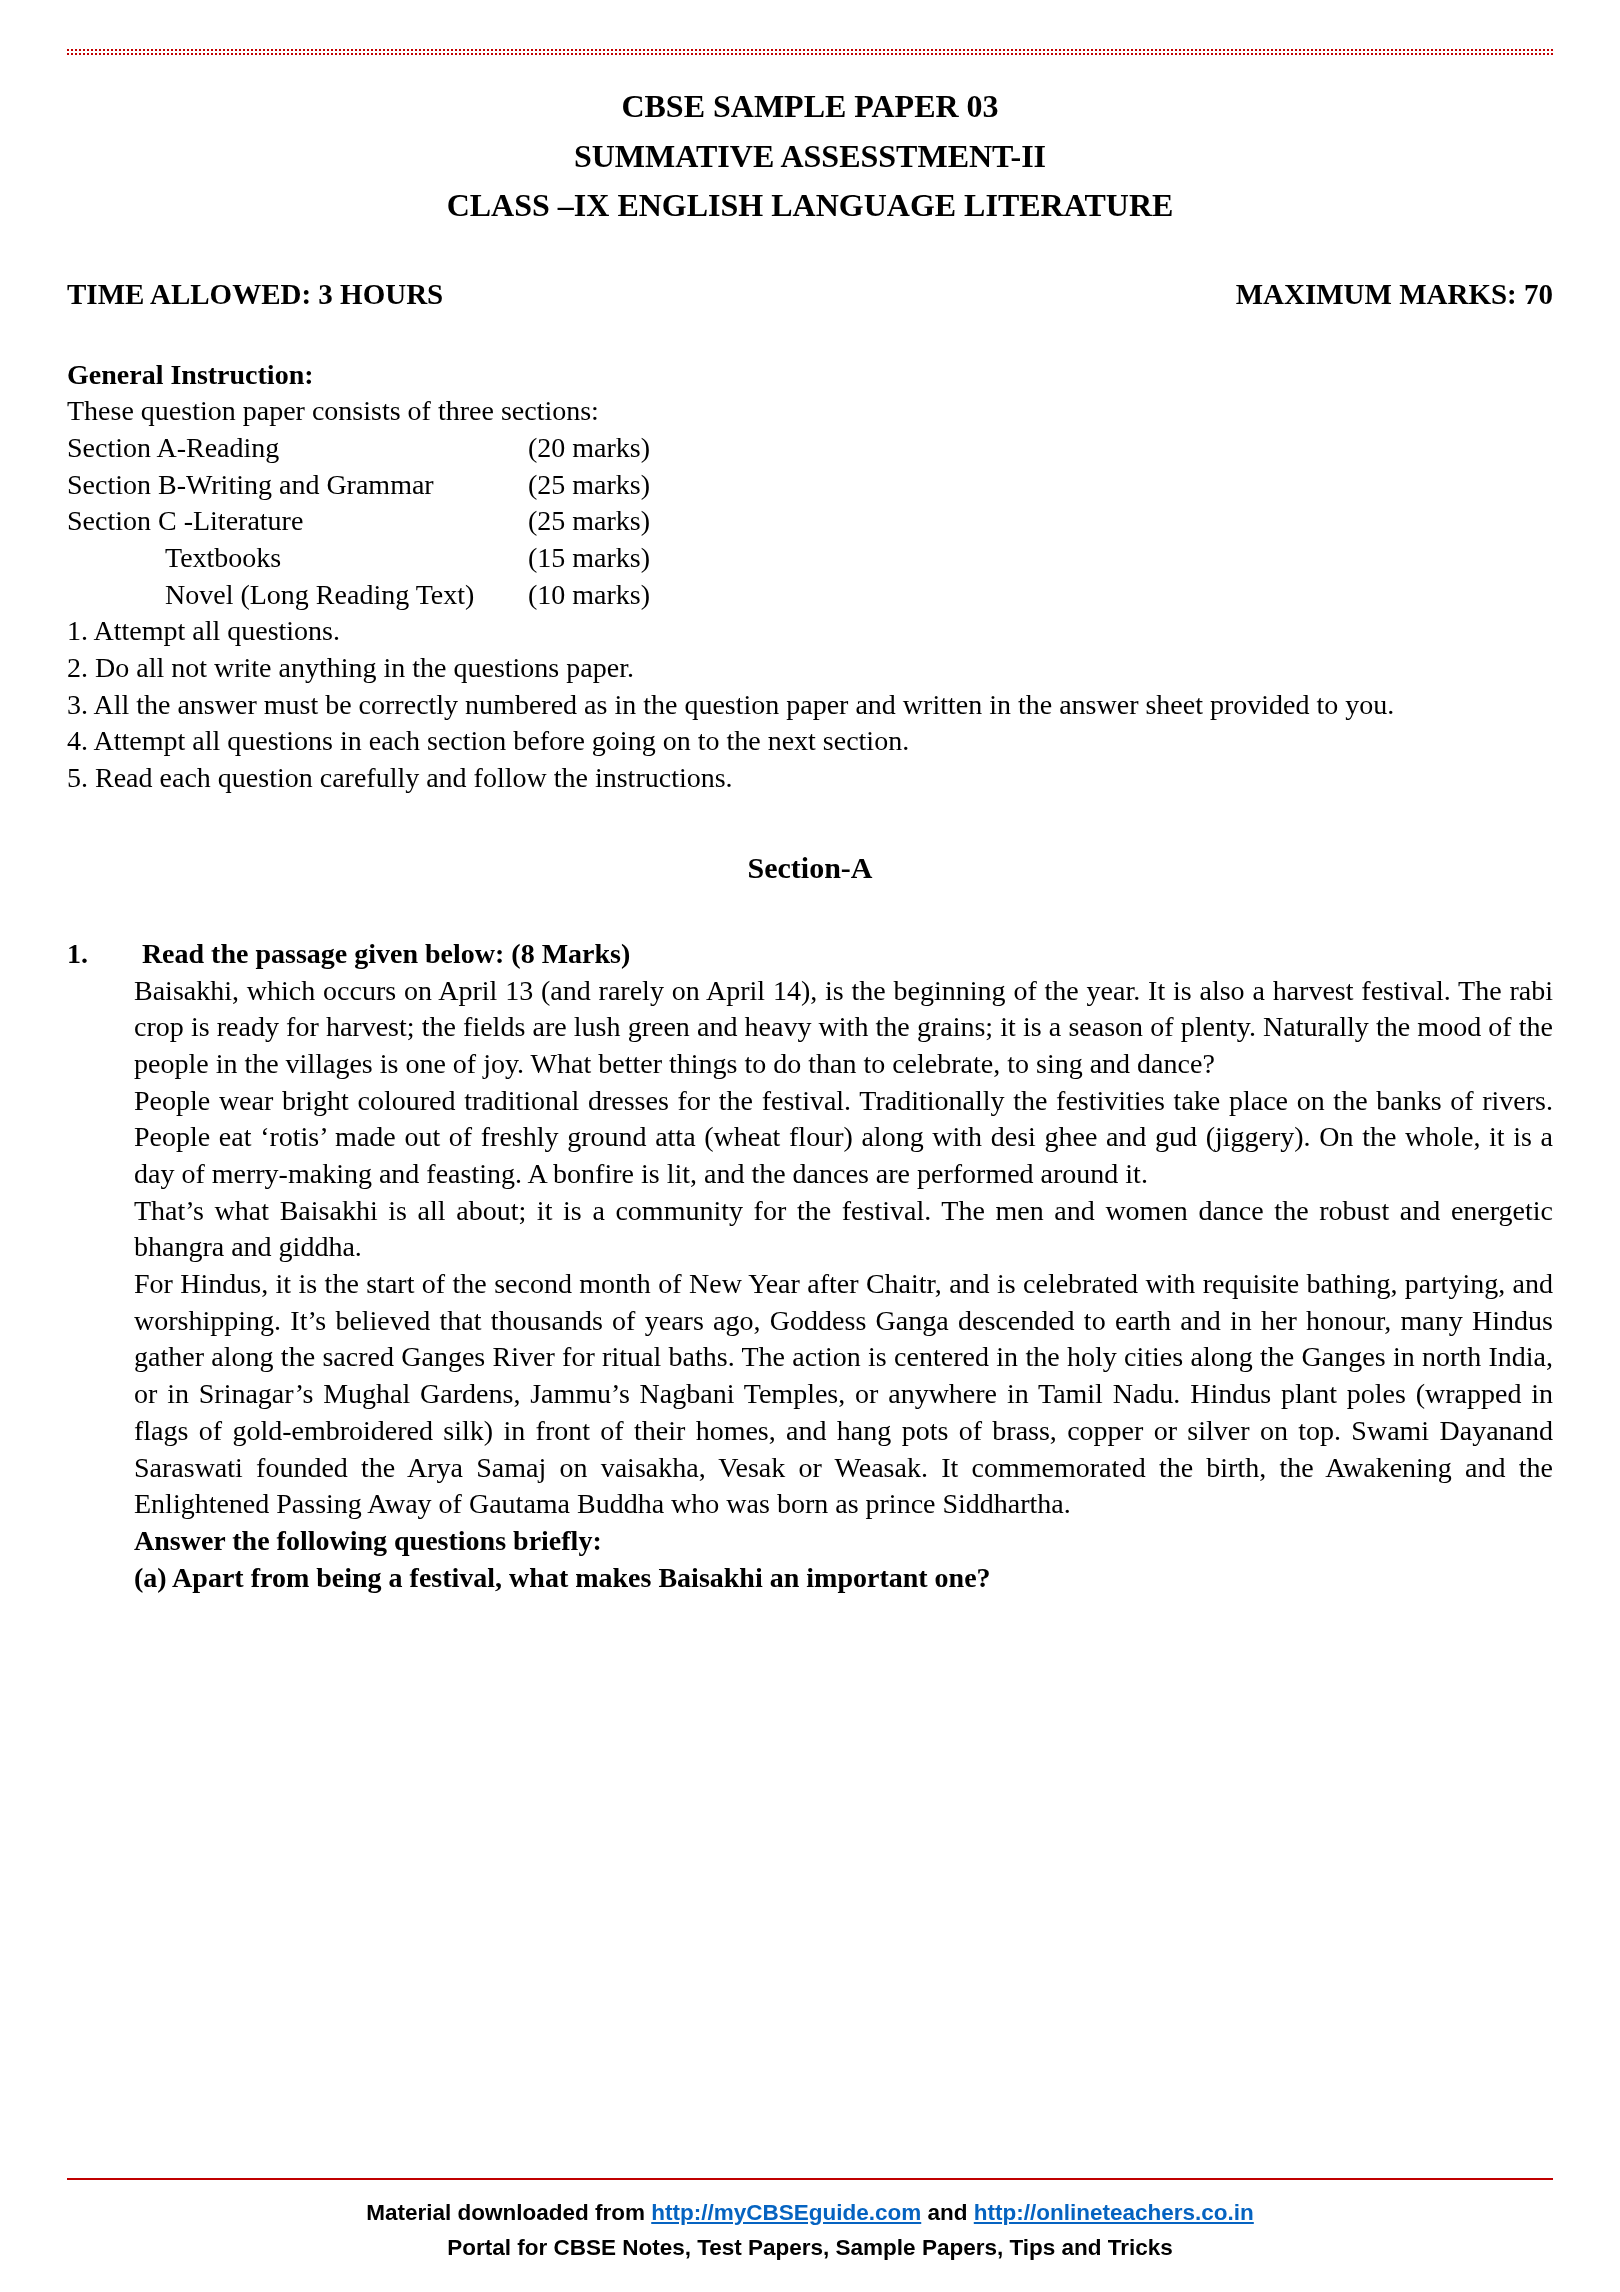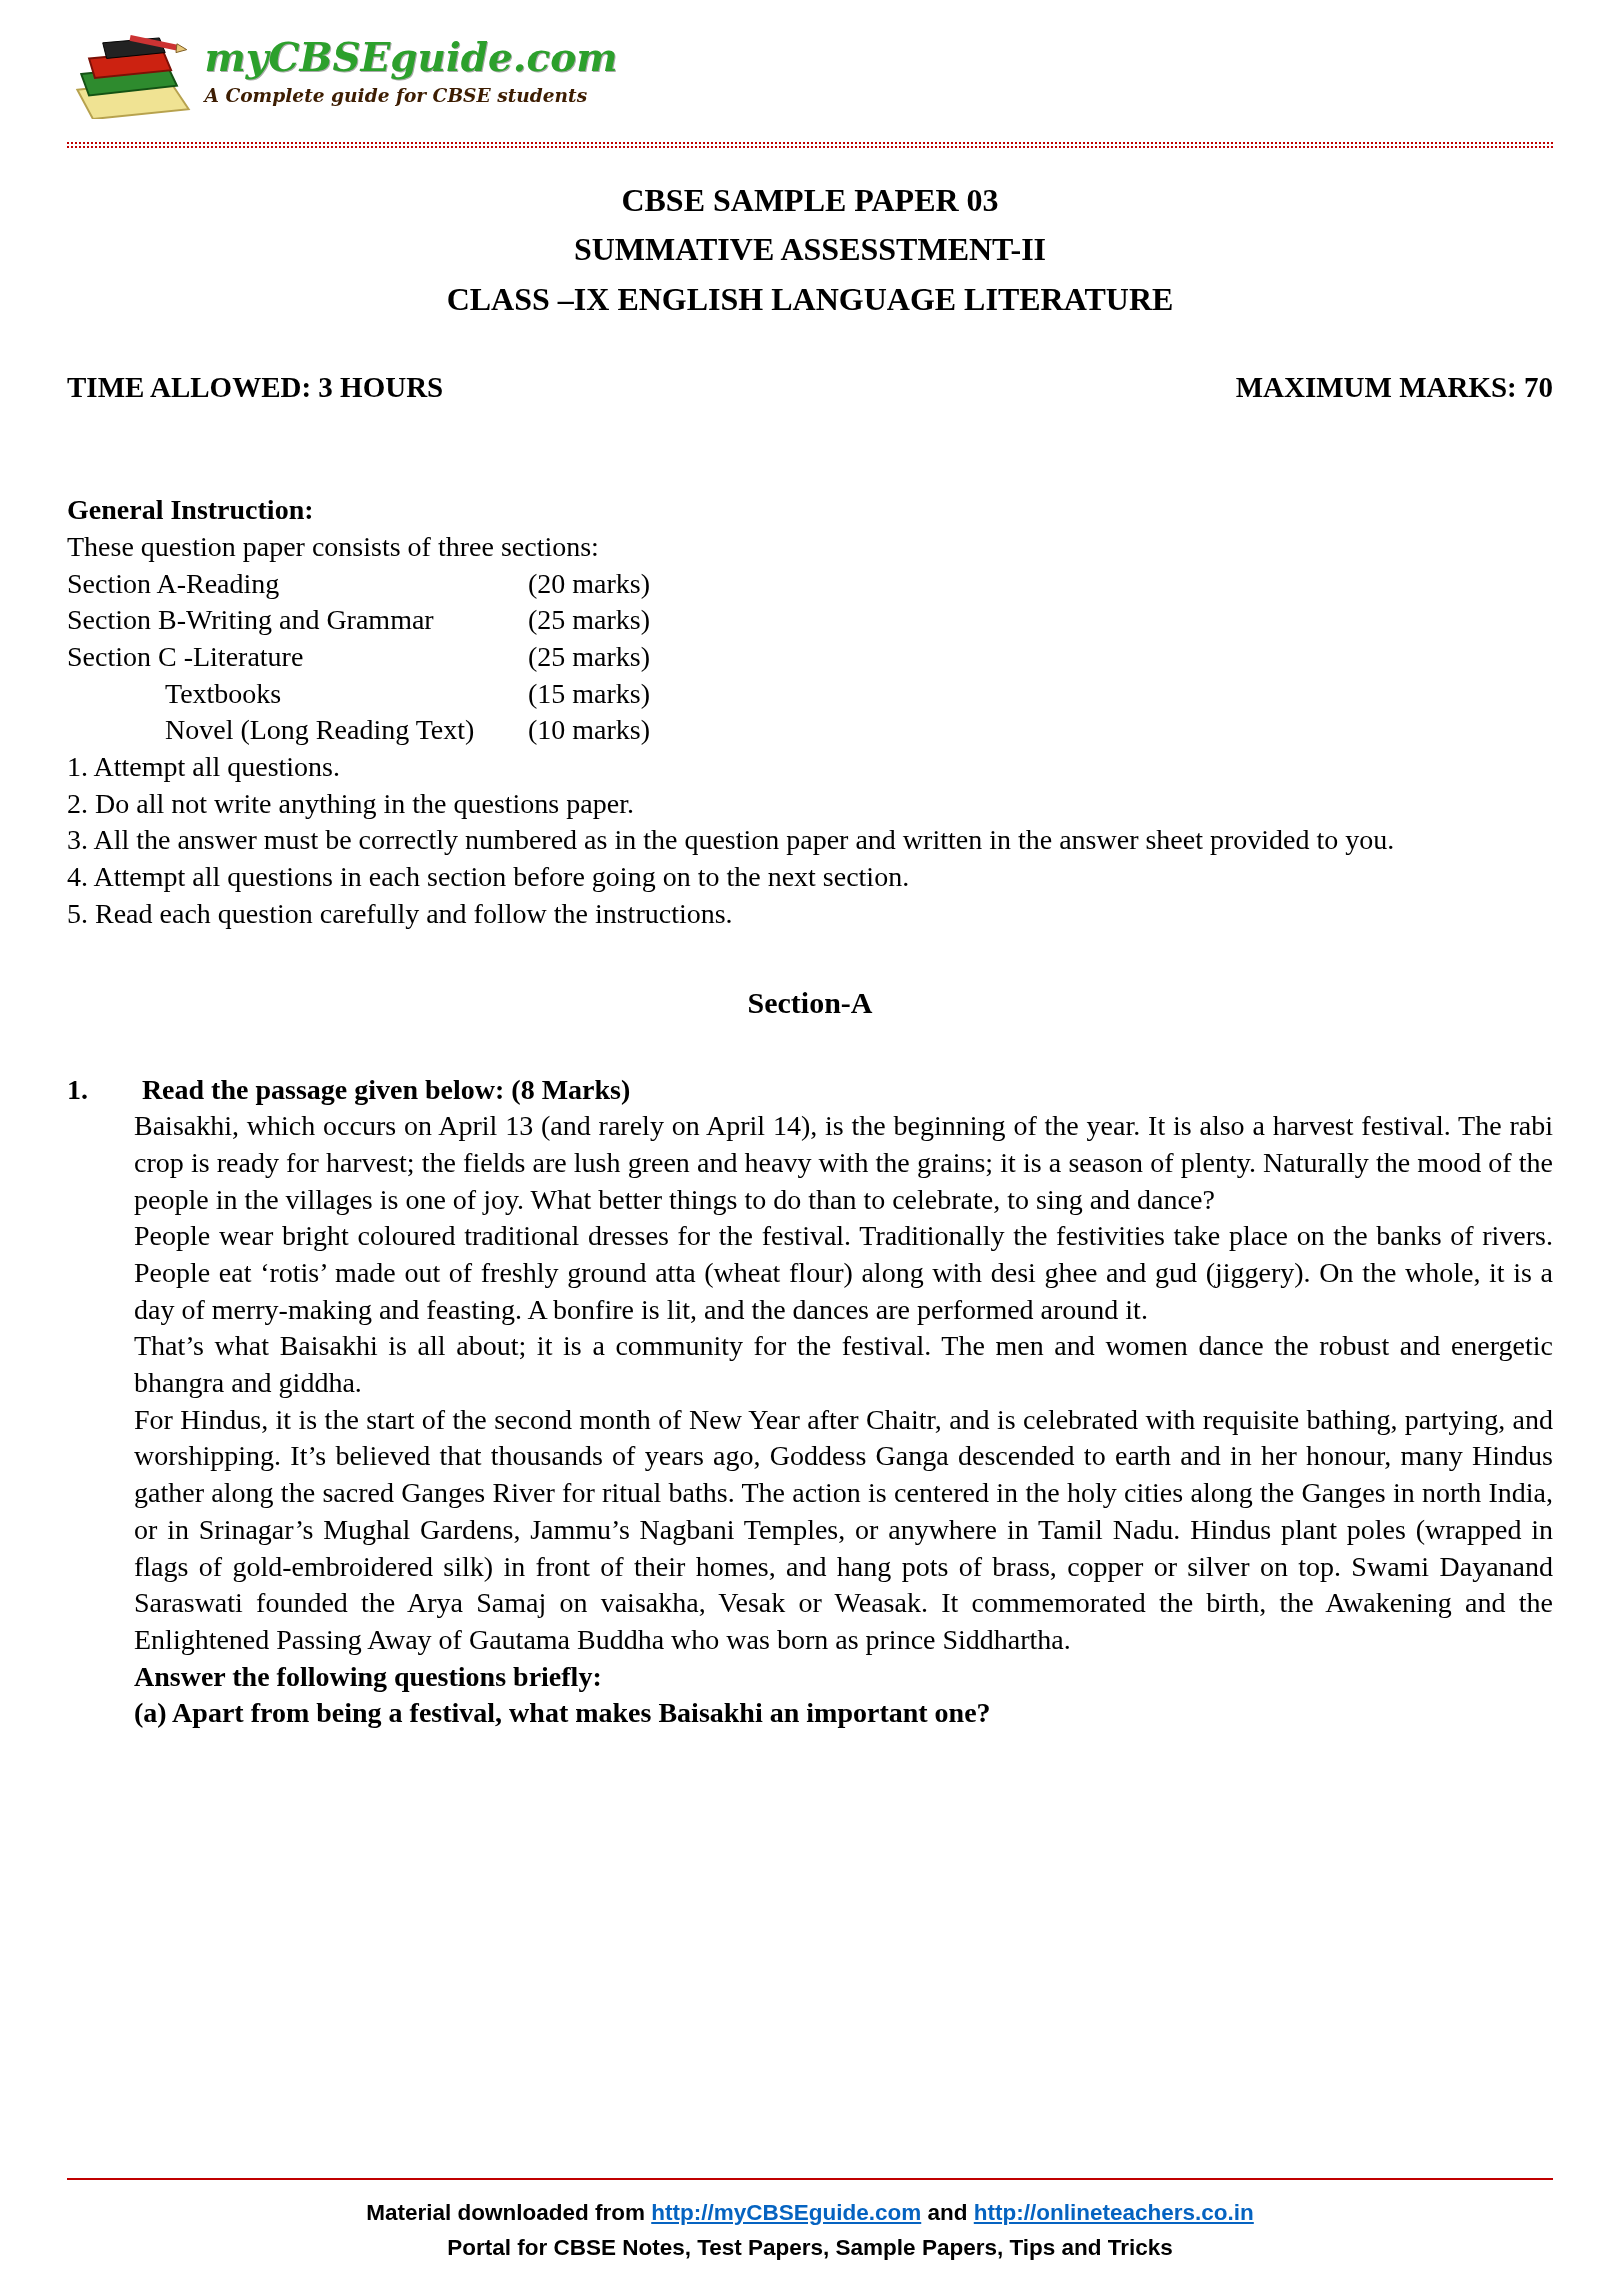--- a/index.html
+++ b/index.html
@@ -49,21 +49,21 @@
   }
 
   
   .title-block { margin-top: 27.4px; text-align: center; font-weight: bold; font-size: 32px; line-height: 1.55; }
 
   
   .meta-row { display: flex; justify-content: space-between; font-weight: bold; margin-top: 45px; font-size: 29px; }
 
   
   .instructions { margin-top: 43px; }
-  .instr-heading { font-weight: bold; margin-top: 42px; }
+  .instr-heading { font-weight: bold; }
   .section-row { display: flex; }
   .section-row .label { width: 461px; flex: 0 0 461px; }
   .section-row.indent .label { padding-left: 98px; }
   .numbered p { text-align: left; }
 
   
   .section-title { text-align: center; font-weight: bold; margin-top: 51px; font-size: 30px; }
   .question { margin-top: 49px; }
   .q-head { display: flex; }
   .q-num { flex: 0 0 71px; font-weight: bold; }
@@ -84,36 +84,20 @@
     line-height: 1.55;
     color: #000000;
   }
   .footer a { color: #0563c1; text-decoration: underline; cursor: pointer; }
 </style>
 </head>
 <body>
 
 <div class="page">
 
-  <div class="logo-row">
-    <div class="logo-icon">
-      <svg width="116" height="84" viewBox="0 0 118 86" aria-hidden="true">
-        <polygon points="2,56 96,46 116,76 18,86" fill="#f0e393" stroke="#b7a24e" stroke-width="2"></polygon>
-        <polygon points="6,40 94,31 104,52 14,62" fill="#2e8b2e" stroke="#145214" stroke-width="2"></polygon>
-        <polygon points="14,24 90,17 98,36 20,44" fill="#cc2211" stroke="#7c1006" stroke-width="2"></polygon>
-        <polygon points="28,8 86,3 92,18 32,24" fill="#222222" stroke="#000000" stroke-width="1"></polygon>
-        <line x1="56" y1="3" x2="104" y2="13" stroke="#cc3333" stroke-width="6"></line>
-        <polygon points="104,9 114,15 103,18" fill="#e8c87a" stroke="#7c5a20" stroke-width="1"></polygon>
-      </svg>
-    </div>
-    <div class="logo-text">
-      <span class="logo-title">myCBSEguide.com</span>
-      <span class="logo-tagline">A Complete guide for CBSE students</span>
-    </div>
-  </div>
 
   <div class="dotted-rule"></div>
 
   <div class="title-block">
     <div>CBSE SAMPLE PAPER 03</div>
     <div>SUMMATIVE ASSESSTMENT-II</div>
     <div>CLASS –IX ENGLISH LANGUAGE LITERATURE</div>
   </div>
 
   <div class="meta-row">

